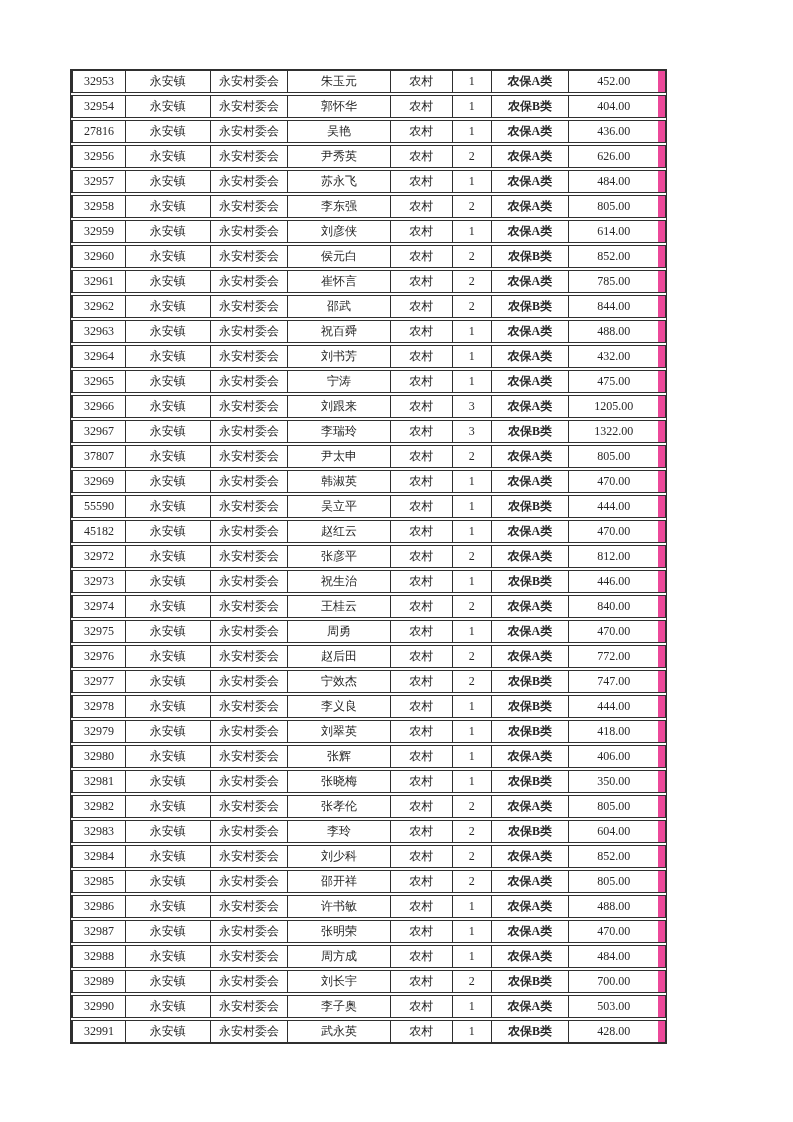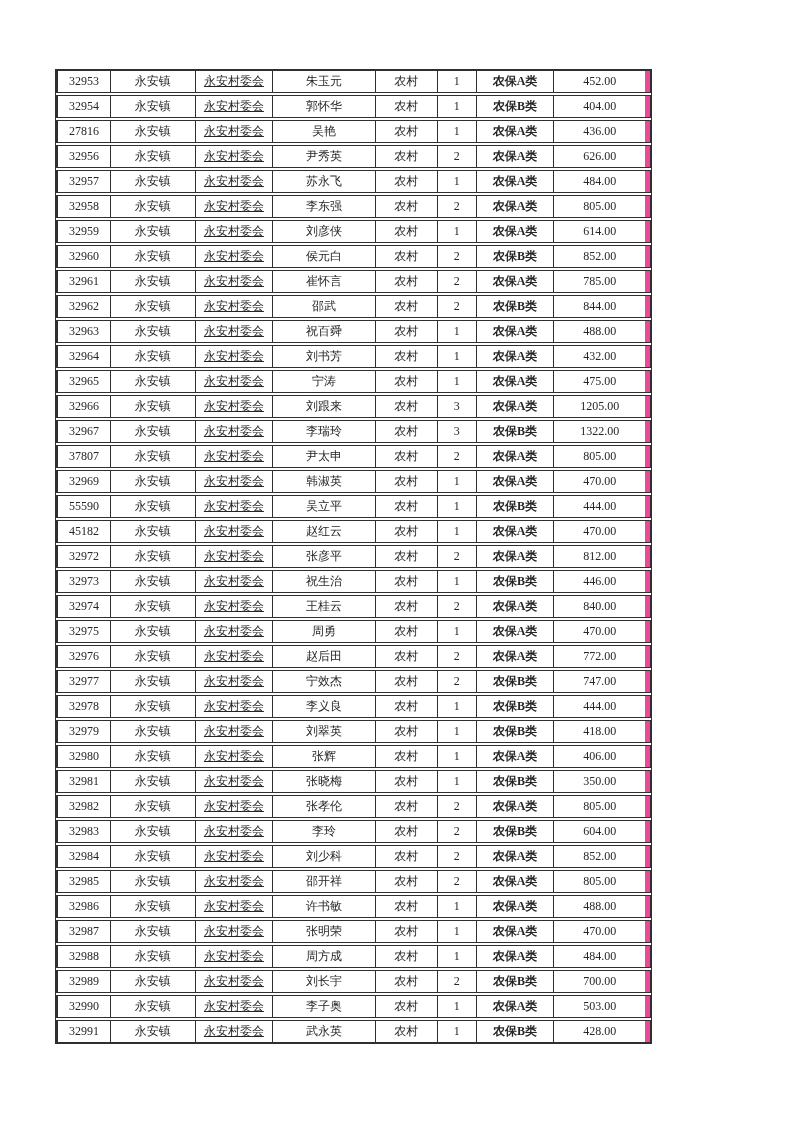--- a/index.html
+++ b/index.html
@@ -9,21 +9,21 @@
     font-family: "Liberation Serif", "DejaVu Serif", serif;
     overflow: hidden;
   }
   .page {
     position: relative;
     width: 793px; height: 1122px;
     background: #ffffff;
   }
   .pension-table {
     position: absolute;
-    left: 55px; top: 69px;
+    left: 70px; top: 69px;
     width: 597px;
     border: 1px solid #2f2f2f;
   }
   .row {
     display: flex;
     height: 23px;
     border: 1px solid #2f2f2f;
     margin-bottom: 2px;
     background: #ffffff;
   }
@@ -35,26 +35,26 @@
     height: 100%;
     font-size: 12px;
     color: #262626;
     border-right: 1px solid #2f2f2f;
     white-space: nowrap;
     overflow: hidden;
   }
   .cell:first-child { border-left: 1px solid #2f2f2f; }
   .c0 { width: 54px; }
   .c1 { width: 85px; }
-  .c2 { width: 78px; text-decoration: underline; }
+  .c2 { width: 78px; }
   .c3 { width: 103px; }
   .c4 { width: 62px; }
   .c5 { width: 39px; }
   .c6 { width: 78px; font-weight: bold; }
-  .c7 { width: 96px; border-right: 5px solid #ec4899; }
+  .c7 { width: 96px; border-right: 7px solid #ec4899; }
 </style>
 </head>
 <body>
 
 <div class="page">
   <div class="pension-table">
       <div class="row">
         <div class="cell c0">32953</div>
         <div class="cell c1">永安镇</div>
         <div class="cell c2">永安村委会</div>

